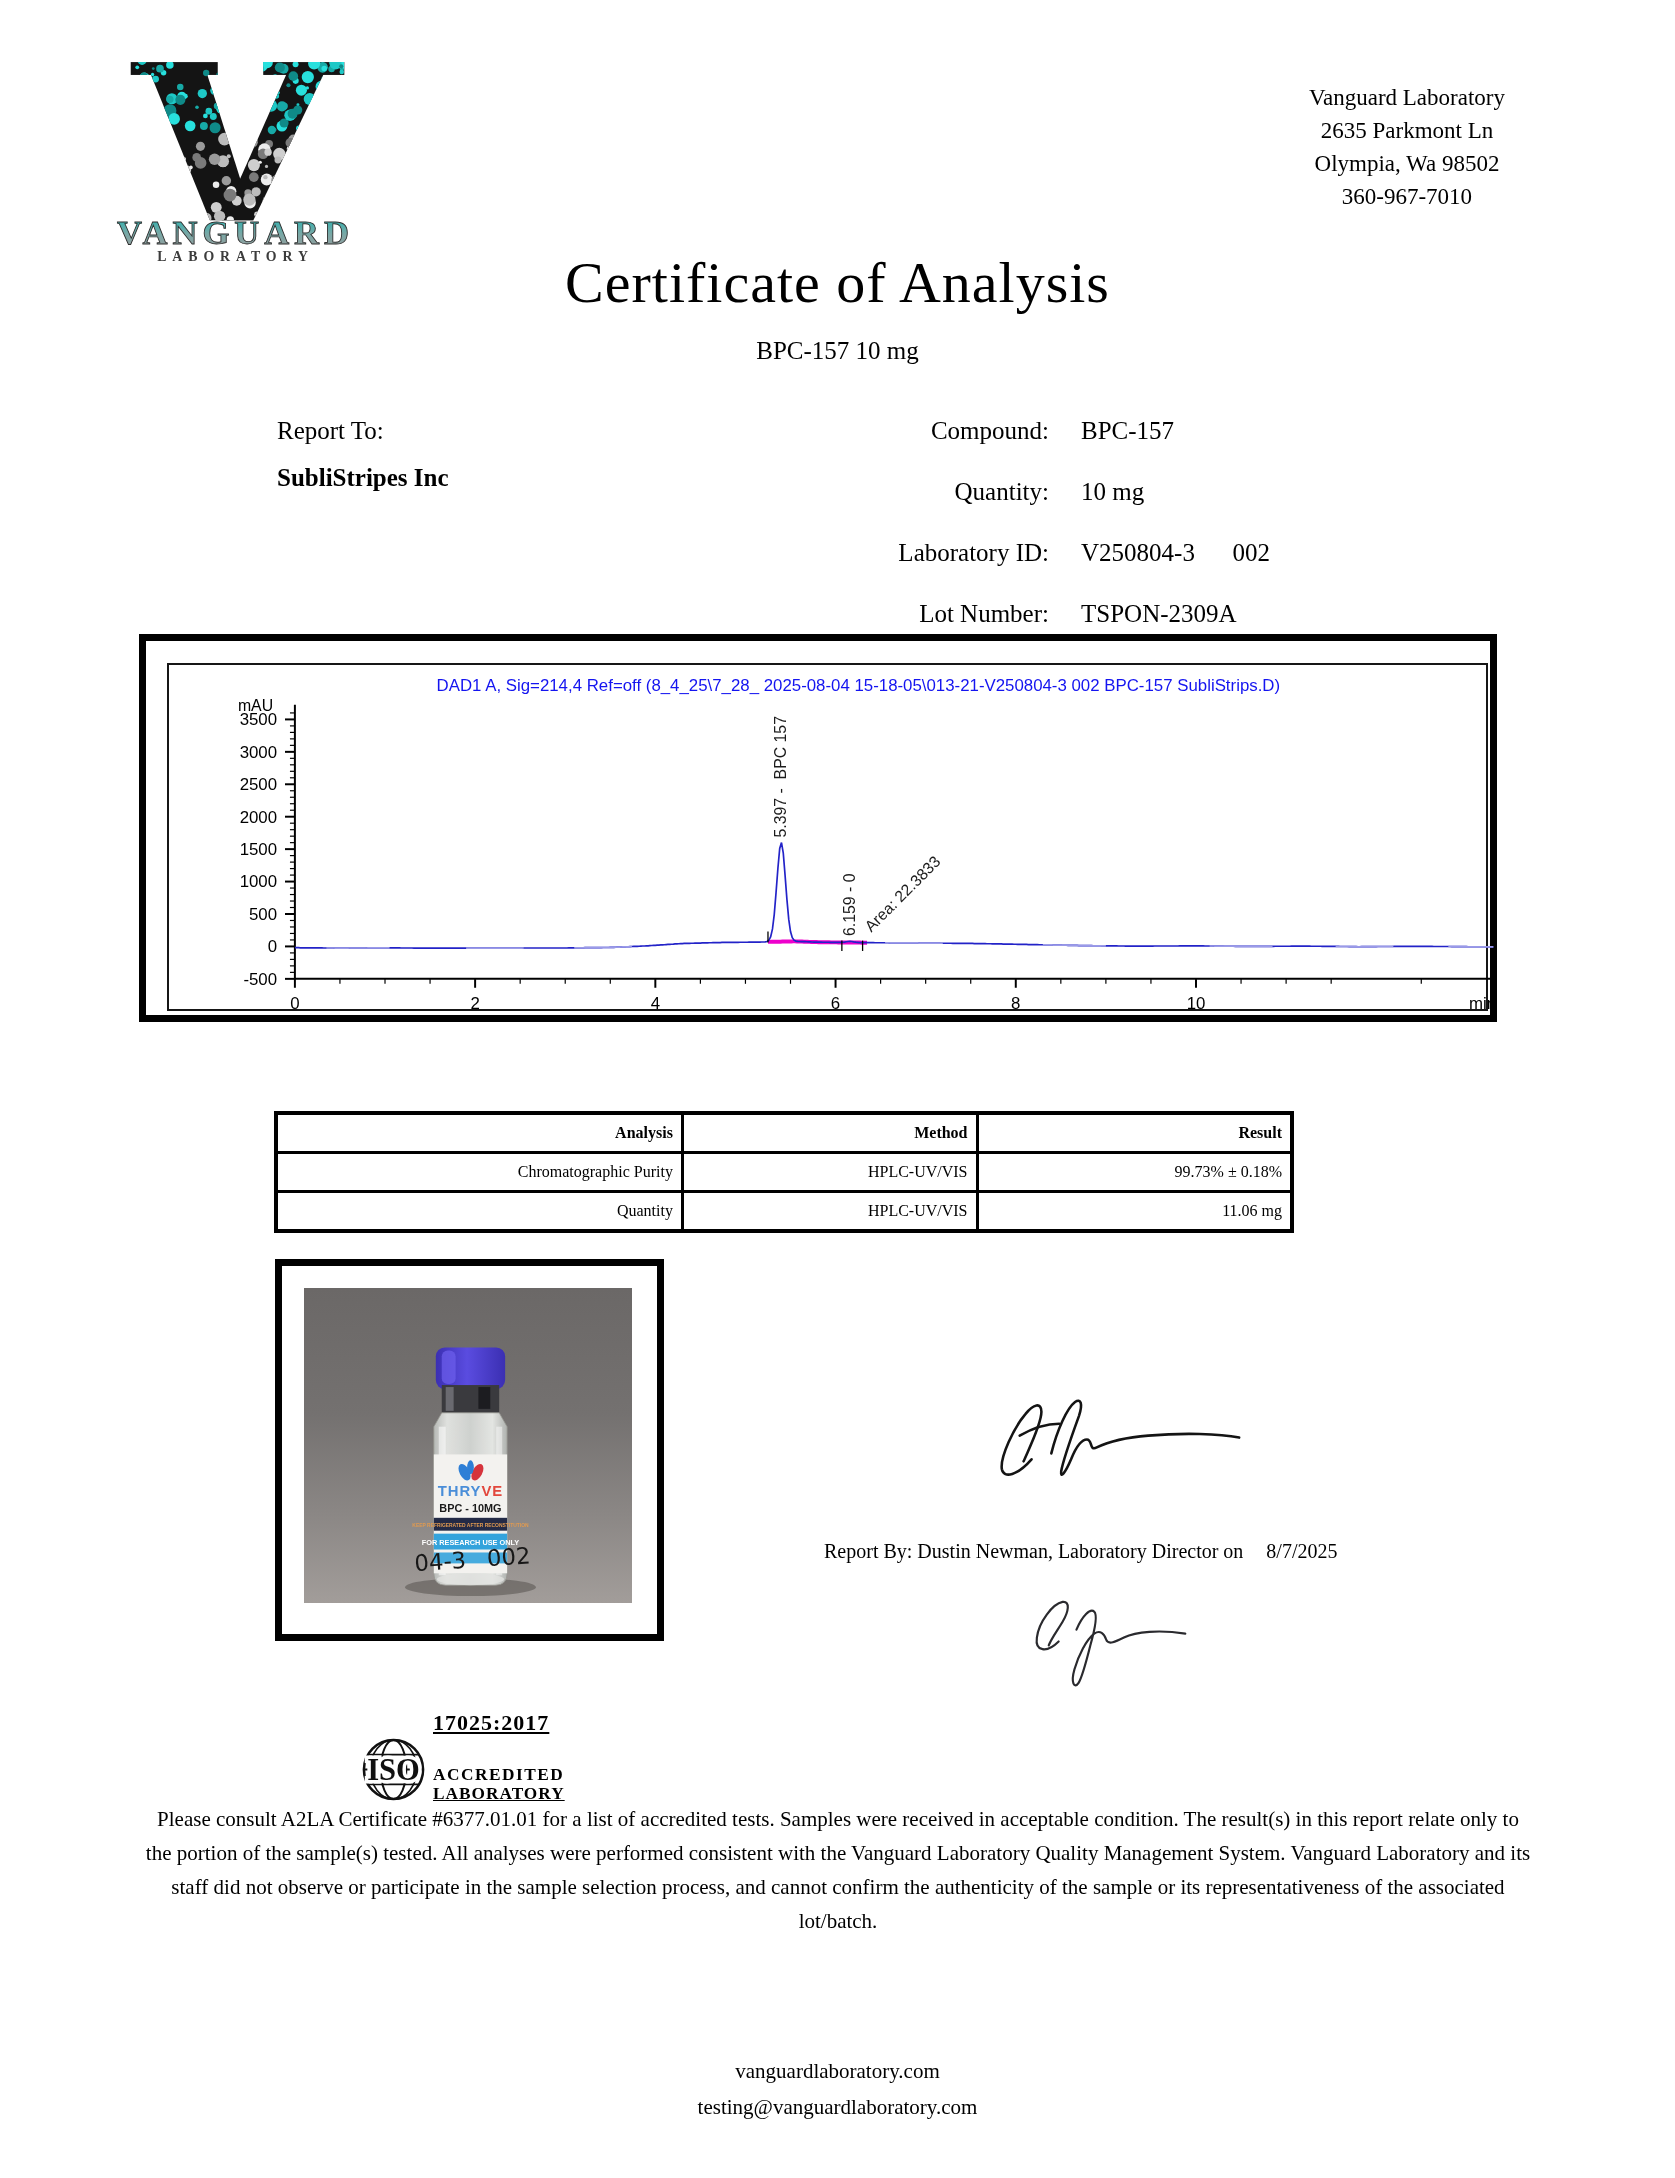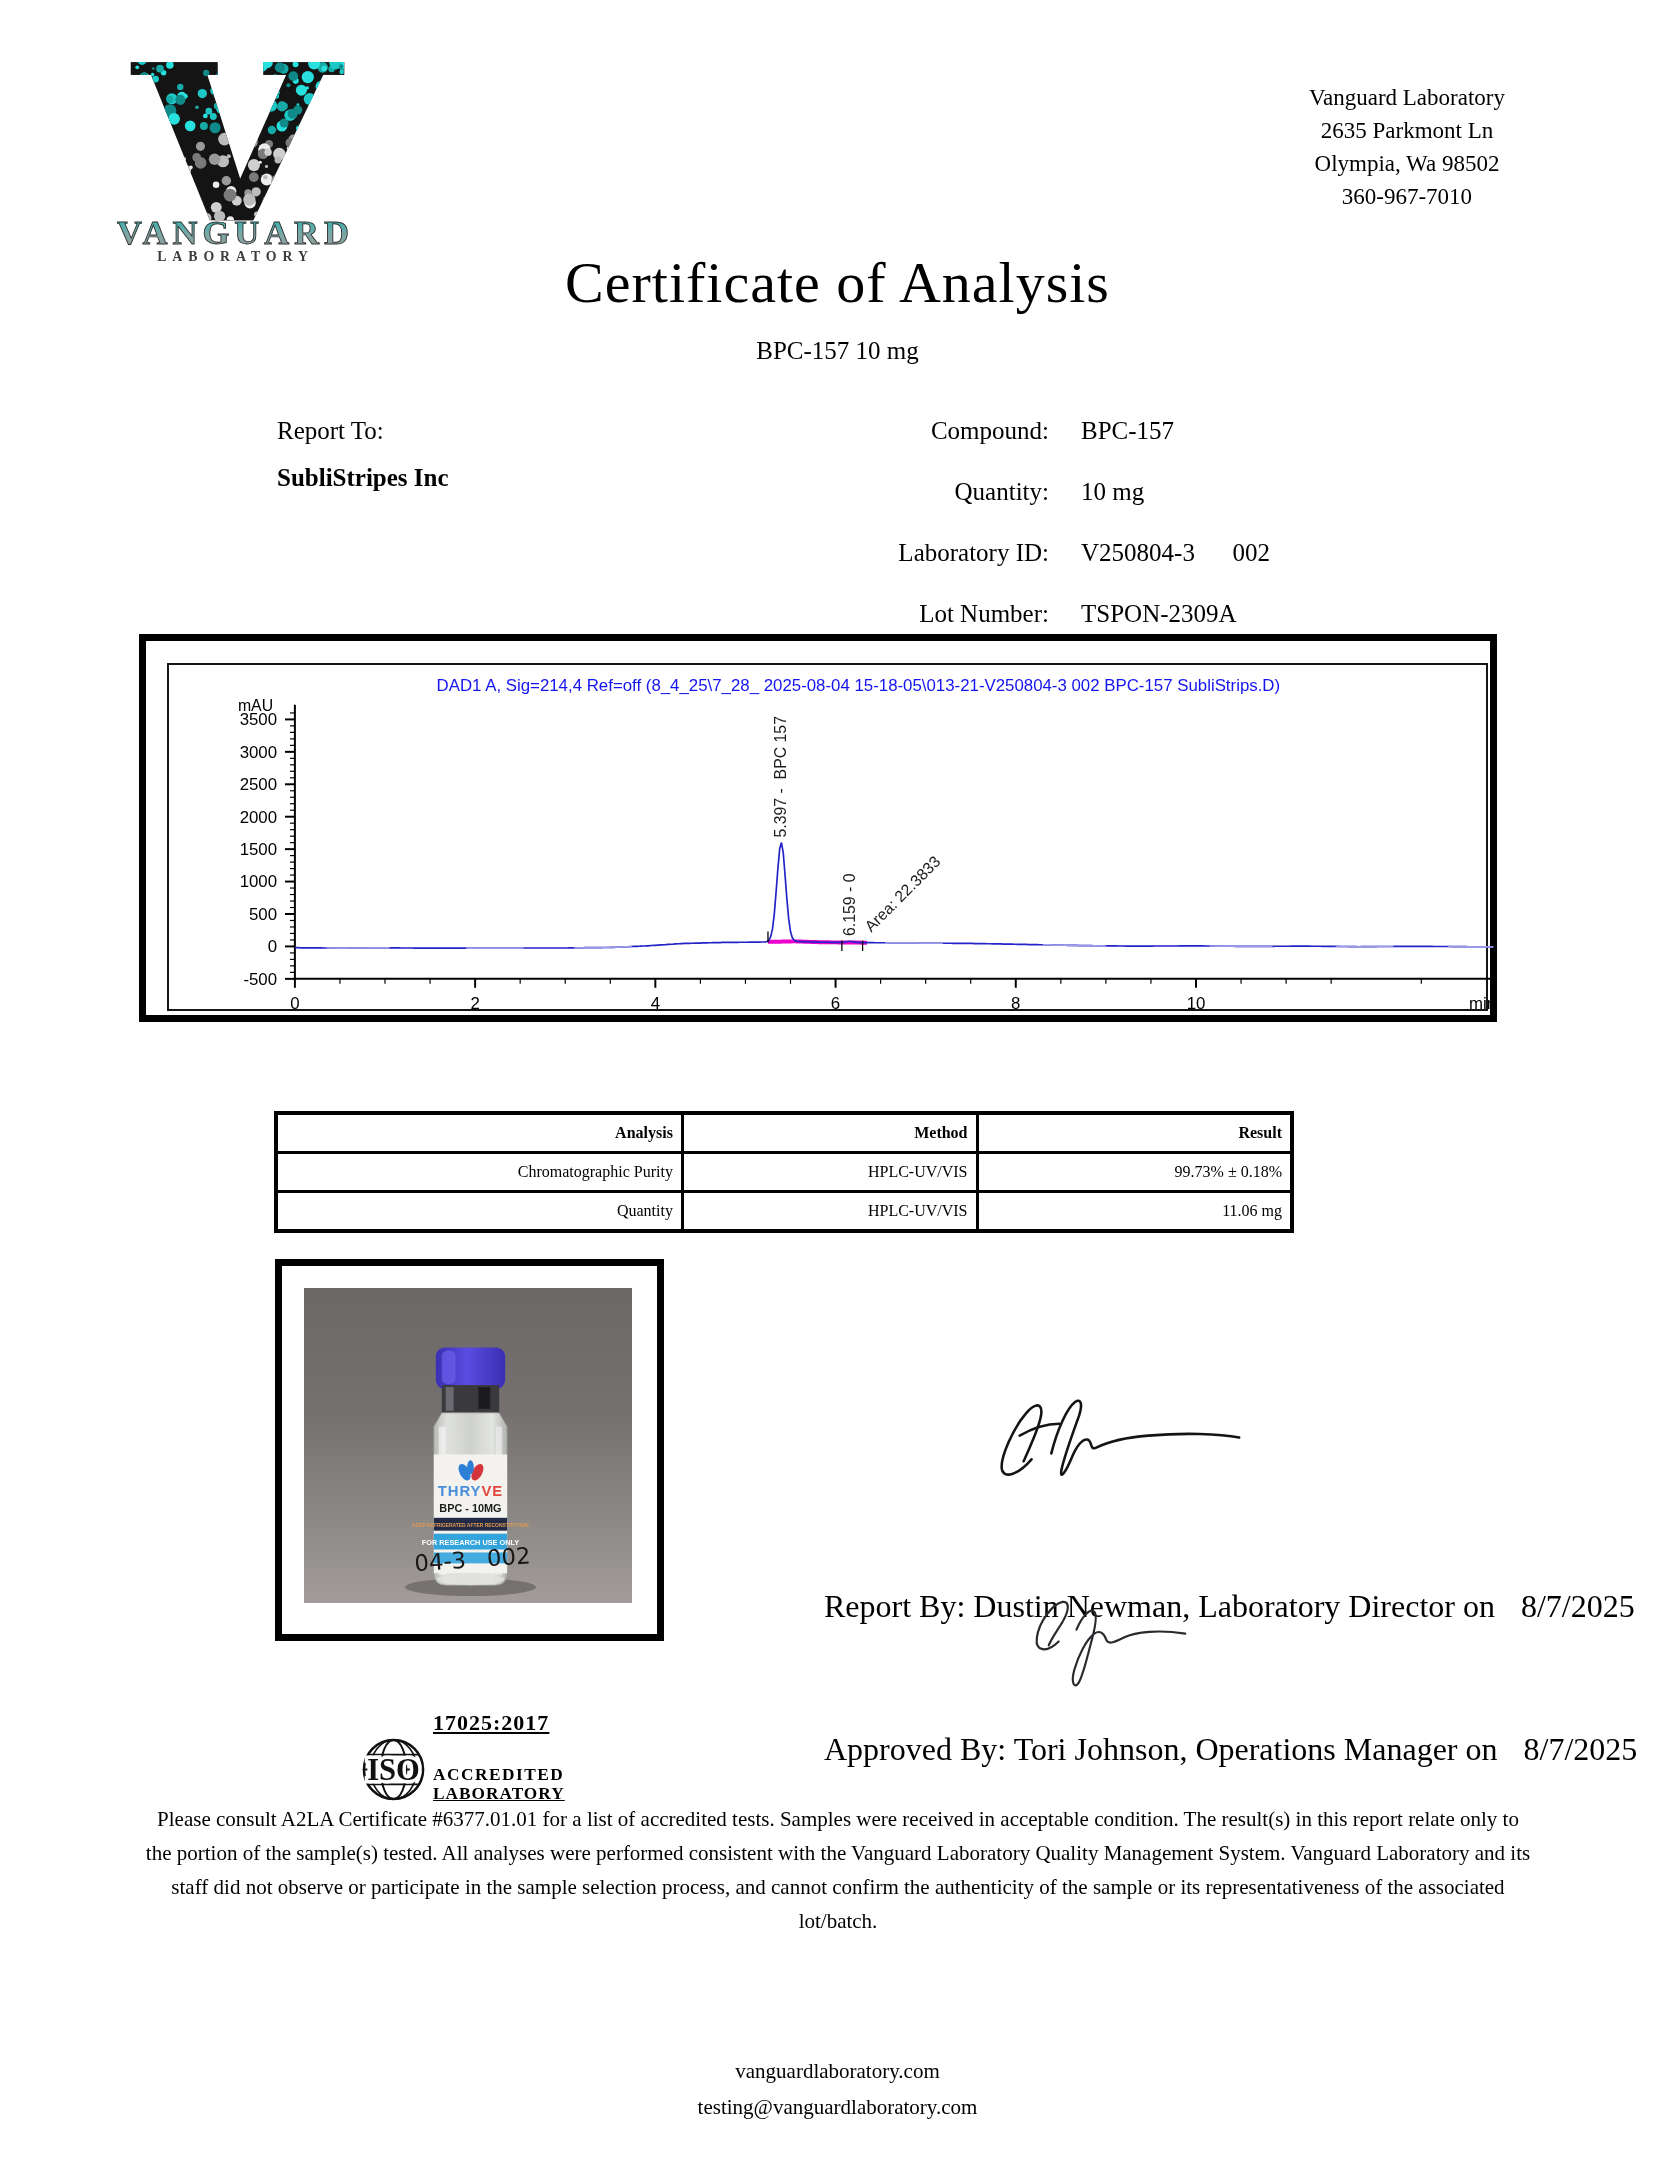--- a/index.html
+++ b/index.html
@@ -37,21 +37,21 @@
 
   
   .vial-frame{position:absolute;left:275px;top:1259px;width:389px;height:382px;
               border:7px solid #000;box-sizing:border-box;background:#fff;}
   .vial-photo{position:absolute;left:22px;top:22px;width:328px;height:315px;
               background:linear-gradient(180deg,#6b6867 0%,#747170 40%,#8b8785 72%,#a29d9a 100%);}
 
   
   .sig1{position:absolute;left:990px;top:1388px;}
   .sig2{position:absolute;left:1025px;top:1590px;}
-  .sig-line{position:absolute;font-size:32px;white-space:nowrap;margin-top:48px;}
+  .sig-line{position:absolute;font-size:20px;white-space:nowrap;}
   .sig-line .date{margin-left:18px;}
   .line1{left:824px;top:1540px;}
   .line2{left:824px;top:1683px;}
 
   
   .iso{position:absolute;left:360px;top:1711px;display:flex;align-items:flex-end;gap:6px;}
   .iso-text{font-weight:bold;line-height:1.12;}
   .iso-l1{font-size:22px;text-decoration:underline;letter-spacing:1px;}
   .iso-l2{font-size:17.3px;letter-spacing:1.5px;margin-top:29px;}
   .iso-l3{font-size:17.3px;letter-spacing:1px;text-decoration:underline;}
@@ -588,25 +588,20 @@
   </div>
 
   <div class="sig2">
     <svg width="188" height="104" viewBox="0 0 190 105">
       <g fill="none" stroke="#2a2a2e" stroke-width="2.2" stroke-linecap="round">
         <path d="M34,52 C22,64 10,62 12,48 C14,32 28,14 38,12 C46,11 44,22 38,32 C32,42 26,50 24,56"></path>
         <path d="M52,40 C58,26 66,18 70,22 C74,26 70,42 66,56 C62,72 58,88 54,94 C50,100 46,94 50,80 C54,66 62,50 70,44 C76,40 80,44 82,50 C84,56 92,52 100,48 C112,42 136,40 162,44"></path>
       </g>
     </svg>
   </div>
-  <div class="sig-line line2">
-    <span>Approved By:</span>
-    <span>Tori Johnson, Operations Manager on</span>
-    <span class="date">8/7/2025</span>
-  </div>
 
   <div class="iso">
     <svg width="67" height="67" viewBox="0 0 68 68">
       <g fill="none" stroke="#111" stroke-width="2.6">
         <circle cx="34" cy="34" r="30"></circle>
         <ellipse cx="34" cy="34" rx="13" ry="30" stroke-width="2"></ellipse>
         <ellipse cx="34" cy="34" rx="23.5" ry="30" stroke-width="1.6"></ellipse>
         <line x1="4" y1="34" x2="64" y2="34" stroke-width="2"></line>
         <line x1="8.5" y1="19" x2="59.5" y2="19" stroke-width="1.8"></line>
         <line x1="8.5" y1="49" x2="59.5" y2="49" stroke-width="1.8"></line>

